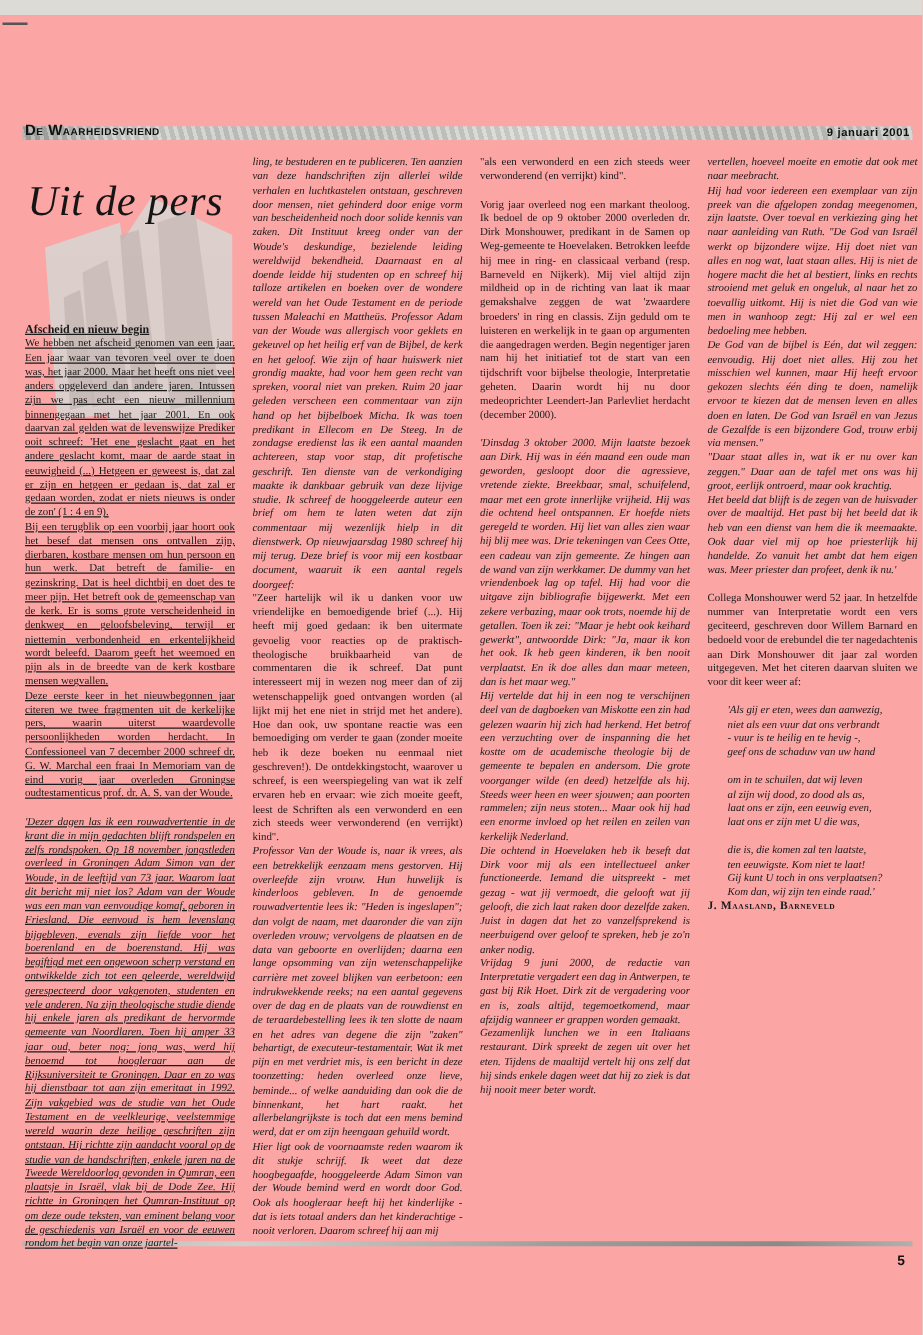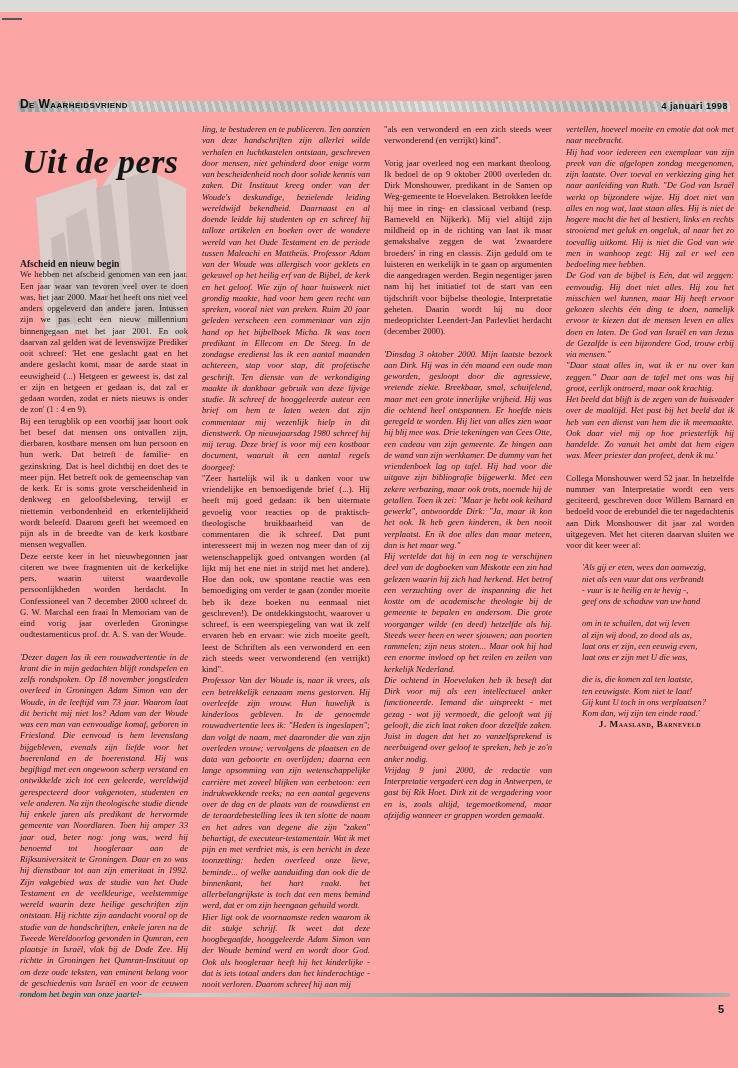--- a/index.html
+++ b/index.html
@@ -24,43 +24,43 @@
     font-variant:small-caps; font-size:12px; letter-spacing:.4px; color:#111;
   }
   .issue-date {
     position:absolute; right:10px; top:89px;
     font-family:"Liberation Sans", sans-serif; font-weight:bold;
     font-size:9px; letter-spacing:.5px; color:#111;
   }
   .page-title {
     position:absolute; left:22px; top:108px; z-index:2;
     font-family:"Liberation Serif", serif; font-style:italic;
-    font-size:34px; font-weight:bold; letter-spacing:.5px; color:#151515;
+    font-size:34px; font-weight:normal; letter-spacing:.5px; color:#151515;
   }
   .watermark { position:absolute; left:26px; top:146px; z-index:0; opacity:.85; }
   .columns {
     position:absolute; left:20px; top:112px; width:708px; z-index:1;
     display:flex; gap:14px;
   }
   .col {
     width:168px; flex:0 0 168px;
     font-size:8.7px; line-height:11.25px; text-align:justify;
   }
-  .col.first { padding-top:134px; }
+  .col.first { padding-top:134px;text-decoration:underline; }
   .col p { margin:0; }
   .col p.gap { margin-top:11px; }
   .heading { font-weight:bold; font-size:9.6px; }
   .roman { font-style:normal; }
   .italic { font-style:italic; }
   .poem {
     font-style:italic; text-align:left; white-space:pre-line;
     padding-left:16px;
   }
   .signature {
-    text-align:center; font-weight:bold; font-variant:small-caps;
+    text-align:left; font-weight:bold; font-variant:small-caps;
     letter-spacing:.5px; margin-top:8px; font-size:9.2px;
   }
   .footer-bar {
     position:absolute; left:18px; top:981px; width:712px; height:4px;
     background:linear-gradient(90deg,#b5b5b2,#cfcfcc 25%,#9d9d9a 60%,#8a8a88 85%,#b0b0ad);
   }
   .page-number {
     position:absolute; right:14px; top:991px;
     font-family:"Liberation Sans", sans-serif; font-weight:bold;
     font-size:11px; color:#111;
@@ -68,21 +68,21 @@
 </style>
 </head>
 <body>
 
 <div class="page">
 
   <div class="crop-mark"></div>
 
   <div class="header-bar"></div>
   <div class="masthead">De Waarheidsvriend</div>
-  <div class="issue-date">4 januari 1998</div>
+  <div class="issue-date">9 januari 2001</div>
 
   <div class="watermark">
     <svg width="160" height="180" viewBox="0 0 160 180" xmlns="http://www.w3.org/2000/svg">
       <g fill="#d7d6d2">
         <polygon points="95,0 160,30 160,180 60,180 55,60"></polygon>
         <polygon points="10,40 70,20 90,170 20,178"></polygon>
       </g>
       <g fill="#c4c3bf">
         <polygon points="100,20 130,10 150,160 110,170"></polygon>
         <polygon points="40,60 60,50 78,160 48,168"></polygon>
@@ -111,20 +111,21 @@
         <p class="italic">Professor Van der Woude is, naar ik vrees, als een betrekkelijk eenzaam mens gestorven. Hij overleefde zijn vrouw. Hun huwelijk is kinderloos gebleven. In de genoemde rouwadvertentie lees ik: "Heden is ingeslapen"; dan volgt de naam, met daaronder die van zijn overleden vrouw; vervolgens de plaatsen en de data van geboorte en overlijden; daarna een lange opsomming van zijn wetenschappelijke carrière met zoveel blijken van eerbetoon: een indrukwekkende reeks; na een aantal gegevens over de dag en de plaats van de rouwdienst en de teraardebestelling lees ik ten slotte de naam en het adres van degene die zijn "zaken" behartigt, de executeur-testamentair. Wat ik met pijn en met verdriet mis, is een bericht in deze toonzetting: heden overleed onze lieve, beminde... of welke aanduiding dan ook die de binnenkant, het hart raakt. het allerbelangrijkste is toch dat een mens bemind werd, dat er om zijn heengaan gehuild wordt.</p>
         <p class="italic">Hier ligt ook de voornaamste reden waarom ik dit stukje schrijf. Ik weet dat deze hoogbegaafde, hooggeleerde Adam Simon van der Woude bemind werd en wordt door God. Ook als hoogleraar heeft hij het kinderlijke - dat is iets totaal anders dan het kinderachtige - nooit verloren. Daarom schreef hij aan mij</p>
       </div>
       <div class="col">
         <p class="roman">"als een verwonderd en een zich steeds weer verwonderend (en verrijkt) kind".</p>
         <p class="roman gap">Vorig jaar overleed nog een markant theoloog. Ik bedoel de op 9 oktober 2000 overleden dr. Dirk Monshouwer, predikant in de Samen op Weg-gemeente te Hoevelaken. Betrokken leefde hij mee in ring- en classicaal verband (resp. Barneveld en Nijkerk). Mij viel altijd zijn mildheid op in de richting van laat ik maar gemakshalve zeggen de wat 'zwaardere broeders' in ring en classis. Zijn geduld om te luisteren en werkelijk in te gaan op argumenten die aangedragen werden. Begin negentiger jaren nam hij het initiatief tot de start van een tijdschrift voor bijbelse theologie, Interpretatie geheten. Daarin wordt hij nu door medeoprichter Leendert-Jan Parlevliet herdacht (december 2000).</p>
         <p class="italic gap">'Dinsdag 3 oktober 2000. Mijn laatste bezoek aan Dirk. Hij was in één maand een oude man geworden, gesloopt door die agressieve, vretende ziekte. Breekbaar, smal, schuifelend, maar met een grote innerlijke vrijheid. Hij was die ochtend heel ontspannen. Er hoefde niets geregeld te worden. Hij liet van alles zien waar hij blij mee was. Drie tekeningen van Cees Otte, een cadeau van zijn gemeente. Ze hingen aan de wand van zijn werkkamer. De dummy van het vriendenboek lag op tafel. Hij had voor die uitgave zijn bibliografie bijgewerkt. Met een zekere verbazing, maar ook trots, noemde hij de getallen. Toen ik zei: "Maar je hebt ook keihard gewerkt", antwoordde Dirk: "Ja, maar ik kon het ook. Ik heb geen kinderen, ik ben nooit verplaatst. En ik doe alles dan maar meteen, dan is het maar weg."</p>
         <p class="italic">Hij vertelde dat hij in een nog te verschijnen deel van de dagboeken van Miskotte een zin had gelezen waarin hij zich had herkend. Het betrof een verzuchting over de inspanning die het kostte om de academische theologie bij de gemeente te bepalen en andersom. Die grote voorganger wilde (en deed) hetzelfde als hij. Steeds weer heen en weer sjouwen; aan poorten rammelen; zijn neus stoten... Maar ook hij had een enorme invloed op het reilen en zeilen van kerkelijk Nederland.</p>
         <p class="italic">Die ochtend in Hoevelaken heb ik beseft dat Dirk voor mij als een intellectueel anker functioneerde. Iemand die uitspreekt - met gezag - wat jij vermoedt, die gelooft wat jij gelooft, die zich laat raken door dezelfde zaken. Juist in dagen dat het zo vanzelfsprekend is neerbuigend over geloof te spreken, heb je zo'n anker nodig.</p>
         <p class="italic">Vrijdag 9 juni 2000, de redactie van Interpretatie vergadert een dag in Antwerpen, te gast bij Rik Hoet. Dirk zit de vergadering voor en is, zoals altijd, tegemoetkomend, maar afzijdig wanneer er grappen worden gemaakt.</p>
+        <p class="italic">Gezamenlijk lunchen we in een Italiaans restaurant. Dirk spreekt de zegen uit over het eten. Tijdens de maaltijd vertelt hij ons zelf dat hij sinds enkele dagen weet dat hij zo ziek is dat hij nooit meer beter wordt.</p>
       </div>
       <div class="col">
         <p class="italic">vertellen, hoeveel moeite en emotie dat ook met naar meebracht.</p>
         <p class="italic">Hij had voor iedereen een exemplaar van zijn preek van die afgelopen zondag meegenomen, zijn laatste. Over toeval en verkiezing ging het naar aanleiding van Ruth. "De God van Israël werkt op bijzondere wijze. Hij doet niet van alles en nog wat, laat staan alles. Hij is niet de hogere macht die het al bestiert, links en rechts strooiend met geluk en ongeluk, al naar het zo toevallig uitkomt. Hij is niet die God van wie men in wanhoop zegt: Hij zal er wel een bedoeling mee hebben.</p>
         <p class="italic">De God van de bijbel is Eén, dat wil zeggen: eenvoudig. Hij doet niet alles. Hij zou het misschien wel kunnen, maar Hij heeft ervoor gekozen slechts één ding te doen, namelijk ervoor te kiezen dat de mensen leven en alles doen en laten. De God van Israël en van Jezus de Gezalfde is een bijzondere God, trouw erbij via mensen."</p>
         <p class="italic">"Daar staat alles in, wat ik er nu over kan zeggen." Daar aan de tafel met ons was hij groot, eerlijk ontroerd, maar ook krachtig.</p>
         <p class="italic">Het beeld dat blijft is de zegen van de huisvader over de maaltijd. Het past bij het beeld dat ik heb van een dienst van hem die ik meemaakte. Ook daar viel mij op hoe priesterlijk hij handelde. Zo vanuit het ambt dat hem eigen was. Meer priester dan profeet, denk ik nu.'</p>
         <p class="roman gap">Collega Monshouwer werd 52 jaar. In hetzelfde nummer van Interpretatie wordt een vers geciteerd, geschreven door Willem Barnard en bedoeld voor de erebundel die ter nagedachtenis aan Dirk Monshouwer dit jaar zal worden uitgegeven. Met het citeren daarvan sluiten we voor dit keer weer af:</p>
         <p class="poem gap">'Als gij er eten, wees dan aanwezig,
 niet als een vuur dat ons verbrandt

